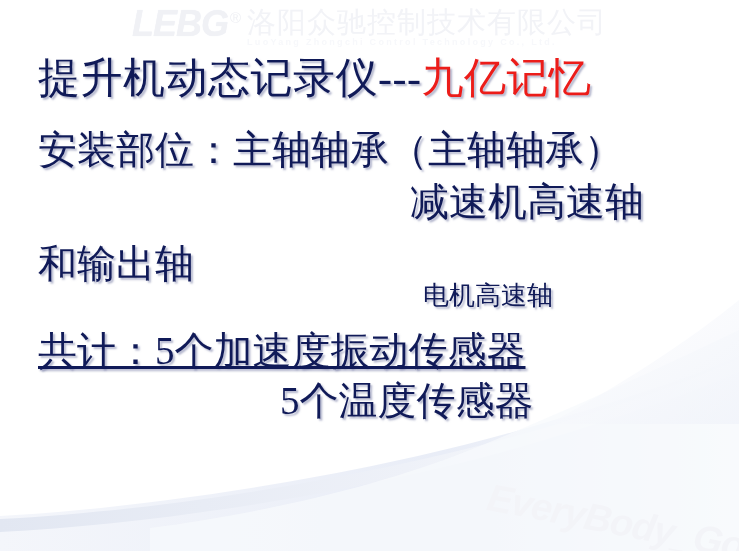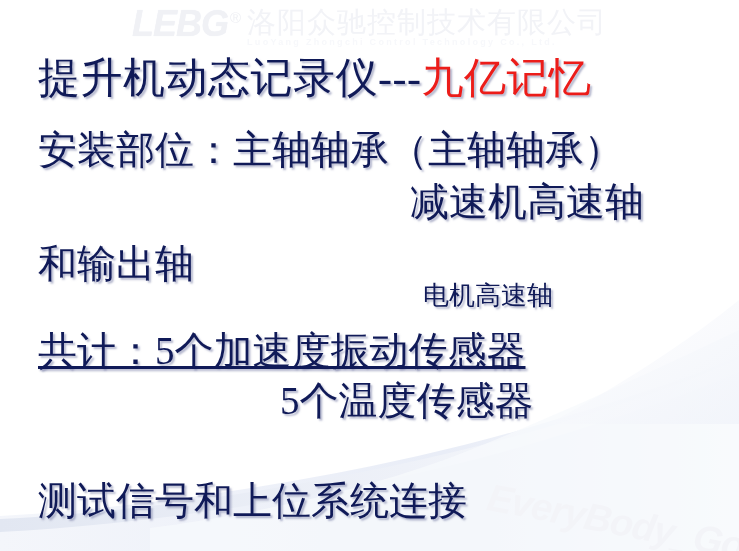--- a/index.html
+++ b/index.html
@@ -178,16 +178,15 @@
   <div id="body-text">
 
     <div class="line title"><span>提升机动态记录仪---</span><span class="red">九亿记忆</span></div>
 
     <div class="line l-install">安装部位：主轴轴承（主轴轴承）</div>
     <div class="line l-gearbox">减速机高速轴</div>
     <div class="line l-output">和输出轴</div>
     <div class="line l-motor">电机高速轴</div>
     <div class="line l-total">共计：5个加速度振动传感器</div>
     <div class="line l-temp">5个温度传感器</div>
-    <div class="line l-connect">测试信号和上位系统连接</div>
 
   </div>
 </div>
 
 </body></html>

